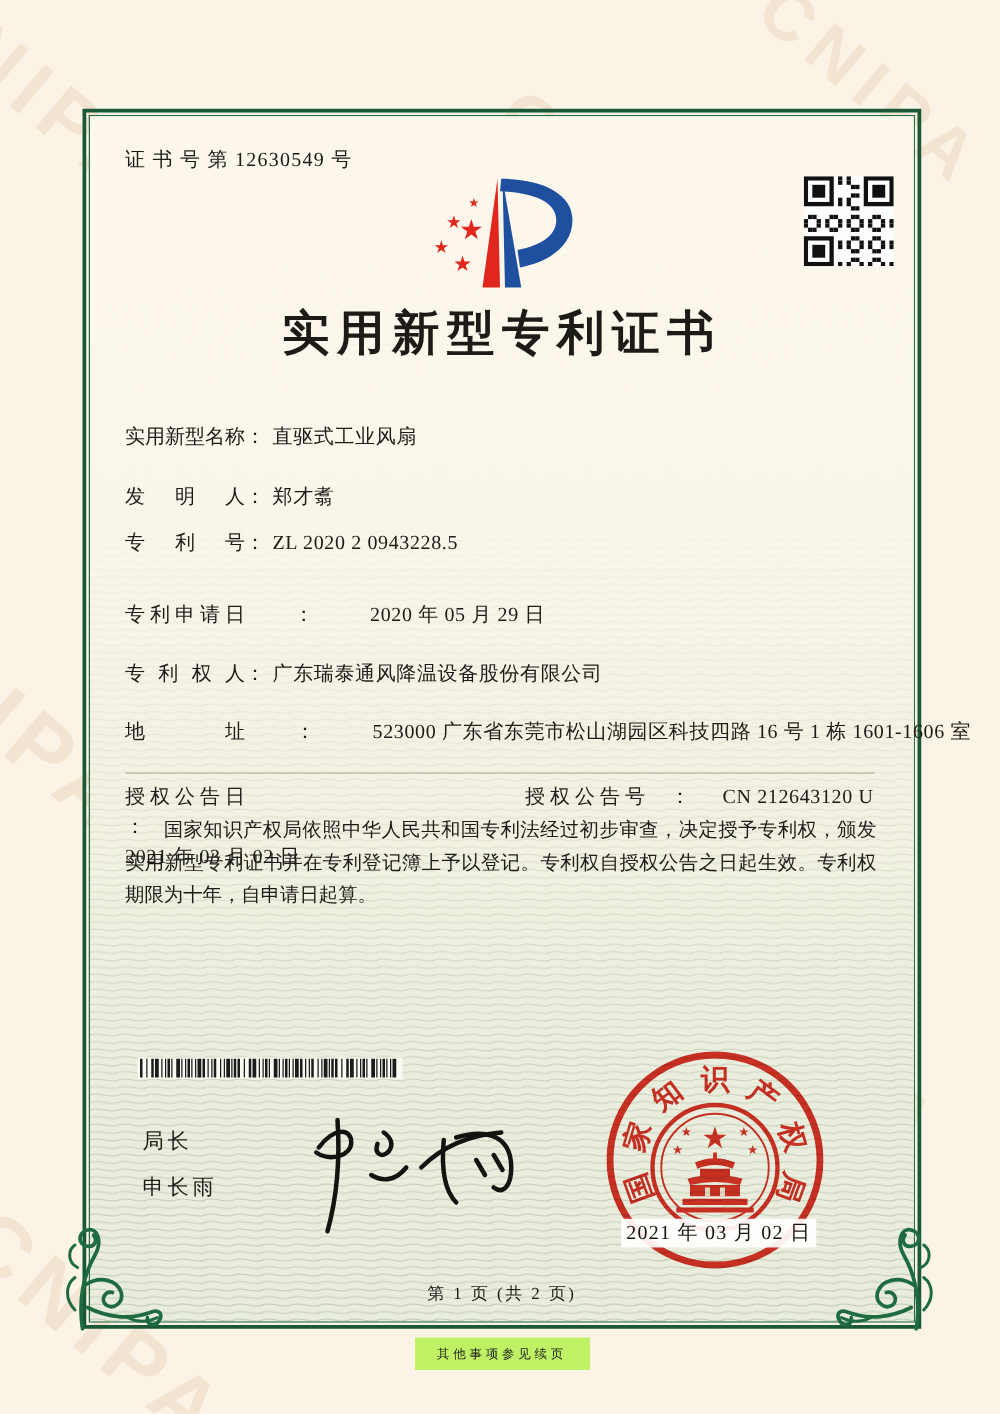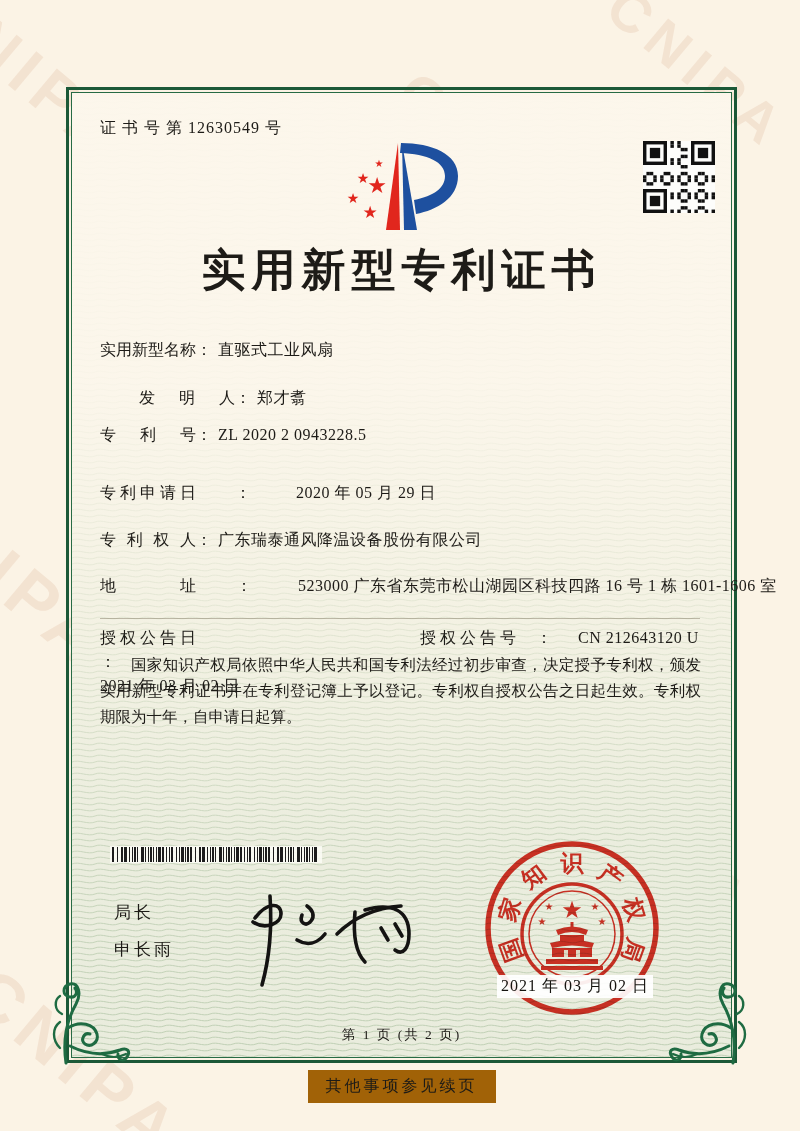--- a/index.html
+++ b/index.html
@@ -31,21 +31,21 @@
       rgba(250,245,231,0.60) 55%,
       rgba(242,241,226,0.22) 78%,
       rgba(238,240,224,0.05) 100%);
   }
   
   .cert-no{position:absolute;left:100px;top:118px;font-size:16px;letter-spacing:1px;z-index:2;}
   .logo{position:absolute;left:340px;top:136px;z-index:2;}
   .qr{position:absolute;left:643px;top:141px;z-index:2;background:#fdfdfb;}
   .title{
     position:absolute;left:66px;top:241px;width:671px;text-align:center;
-    font-size:44px;font-weight:bold;letter-spacing:6px;z-index:2;
+    font-size:38px;font-weight:bold;letter-spacing:6px;z-index:2;
   }
   
   .frow{position:absolute;left:100px;font-size:16px;display:flex;z-index:2;line-height:24px;}
   .flabel{display:inline-block;width:96px;text-align:justify;text-align-last:justify;}
   .fcolon{display:inline-block;margin-right:6px;}
   .fvalue{display:inline-block;max-width:497px;letter-spacing:0.5px;}
   .divider{position:absolute;left:100px;top:618px;width:600px;height:1px;background:rgba(122,112,92,0.45);z-index:2;}
   
   .legal{position:absolute;left:100px;top:652px;width:601px;font-size:15.5px;line-height:26px;text-align:justify;z-index:2;}
   .legal p{margin:0;text-indent:2em;}
@@ -69,21 +69,21 @@
   
   .flourish{position:absolute;top:966px;z-index:2;}
   .flourish.left{left:44px;}
   .flourish.right{left:650px;transform:scaleX(-1);}
   
   .page-ind{position:absolute;left:66px;top:1026px;width:671px;text-align:center;font-size:13.5px;letter-spacing:2px;z-index:2;}
   .note{
     position:absolute;left:66px;top:1070px;width:671px;text-align:center;z-index:2;
   }
   .note span{
-    display:inline-block;background:#a16207;padding:6px 18px;font-size:16px;letter-spacing:3px;
+    display:inline-block;background:#bef264;padding:6px 18px;font-size:10px;letter-spacing:3px;
   }
 </style>
 </head>
 <body>
 
 <div class="watermark" style="left:-42px;top:-34px;font-size:64px;">CNIPA</div>
 <div class="watermark" style="left:428px;top:58px;font-size:58px;">CNIPA</div>
 <div class="watermark" style="left:636px;top:-26px;font-size:56px;">CNIPA</div>
 <div class="watermark" style="left:468px;top:306px;font-size:60px;">CNIPA</div>
 <div class="watermark" style="left:-72px;top:458px;font-size:70px;">CNIPA</div>
@@ -213,21 +213,21 @@
     <rect x="20" y="20" width="1" height="1" fill="#111"></rect>
   </svg>
 
 <div class="title">实用新型专利证书</div>
 
 <div class="frow" style="top:338px;">
   <span class="flabel">实用新型名称</span>
     <span class="fcolon">：</span>
   <span class="fvalue">直驱式工业风扇</span>
 </div>
-<div class="frow" style="top:386px;margin-left:39px;">
+<div class="frow" style="top:386px;">
   <span class="flabel">发明人</span>
     <span class="fcolon">：</span>
   <span class="fvalue">郑才翥</span>
 </div>
 <div class="frow" style="top:423px;">
   <span class="flabel">专利号</span>
     <span class="fcolon">：</span>
   <span class="fvalue">ZL 2020 2 0943228.5</span>
 </div>
 <div class="frow" style="top:481px;gap:39px;">

